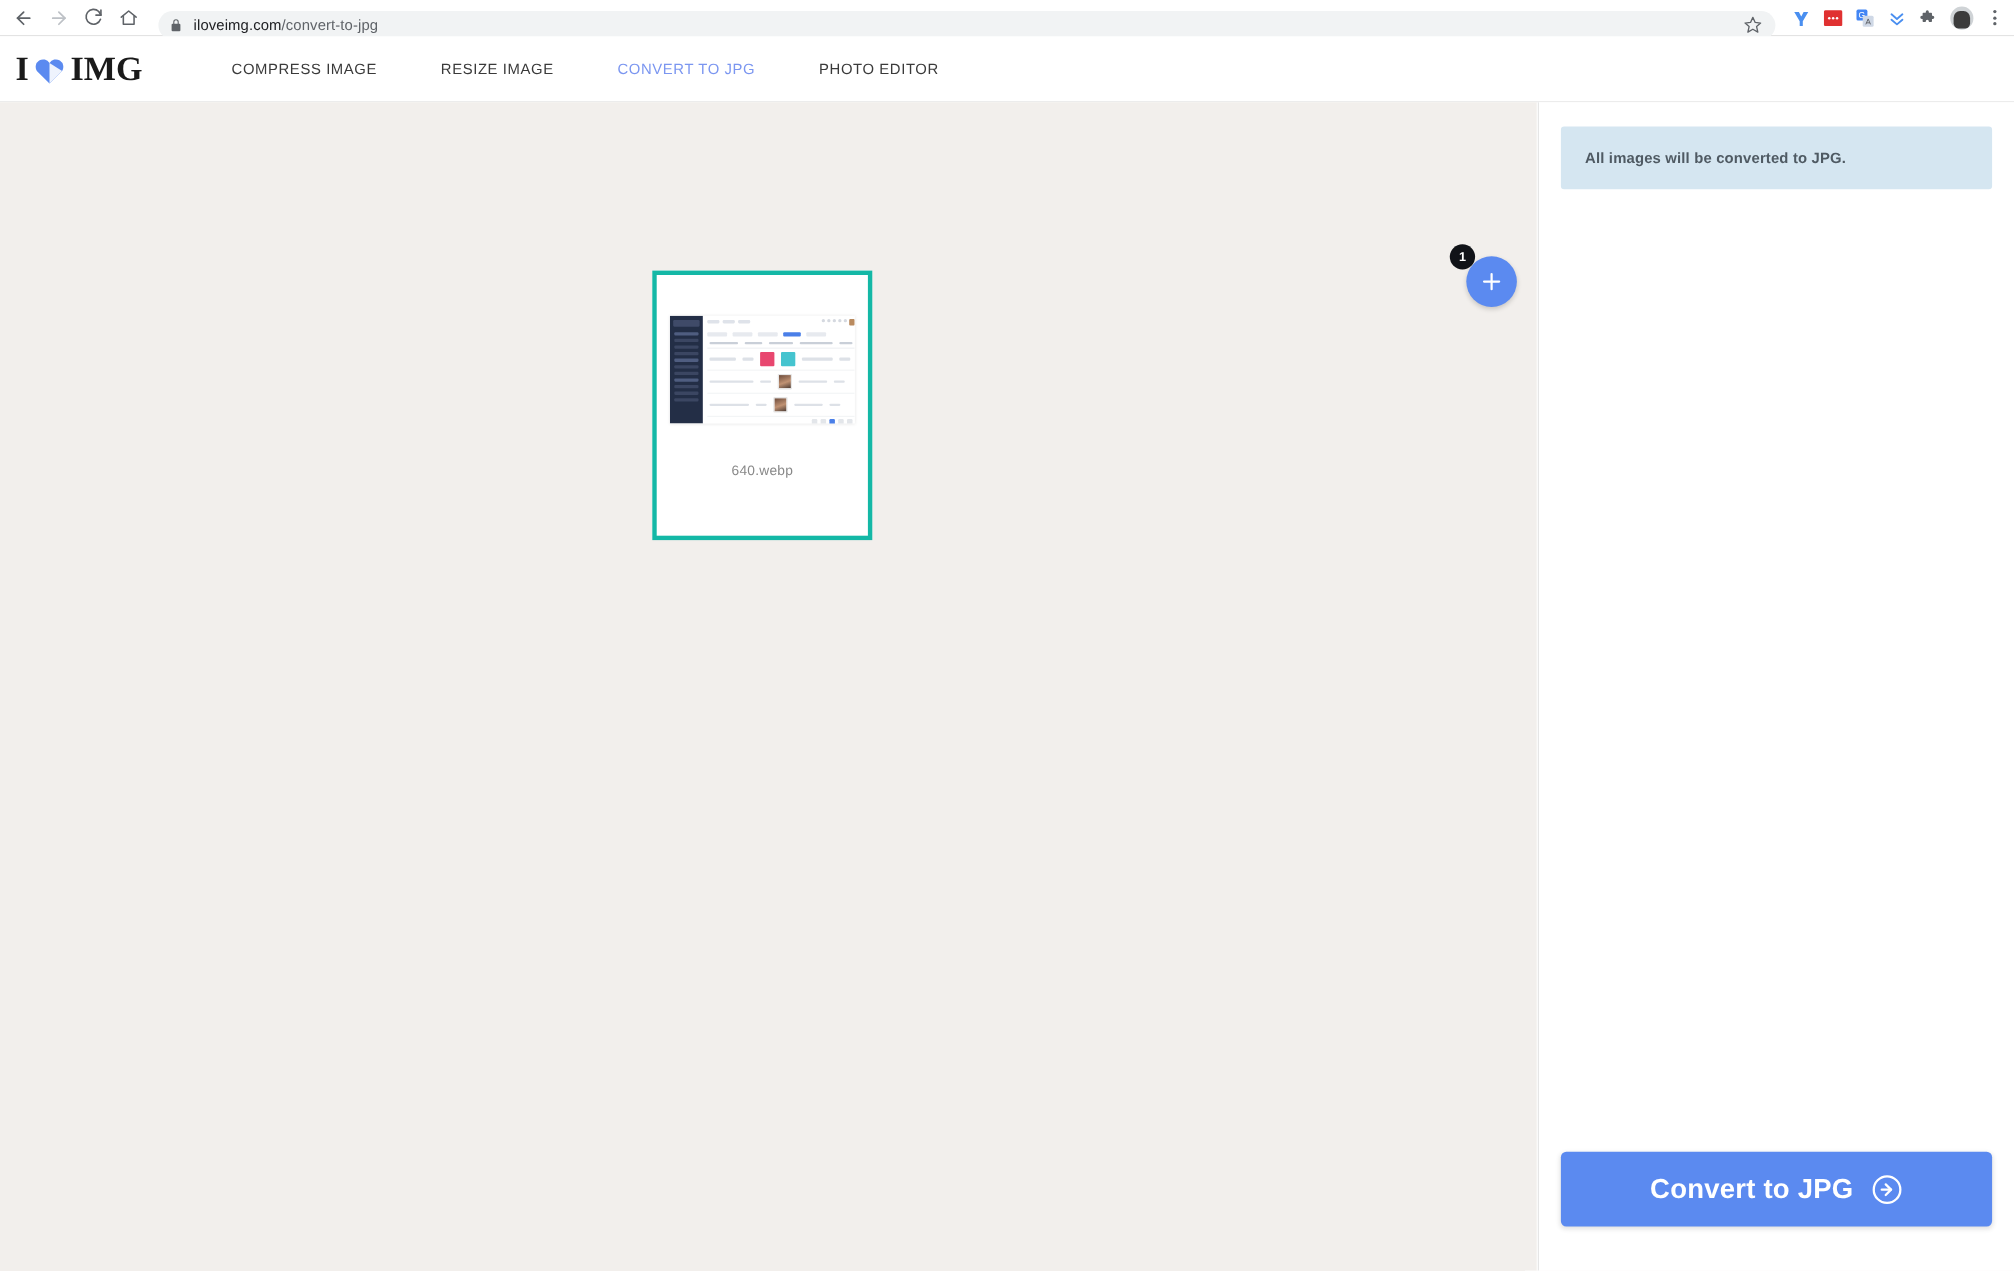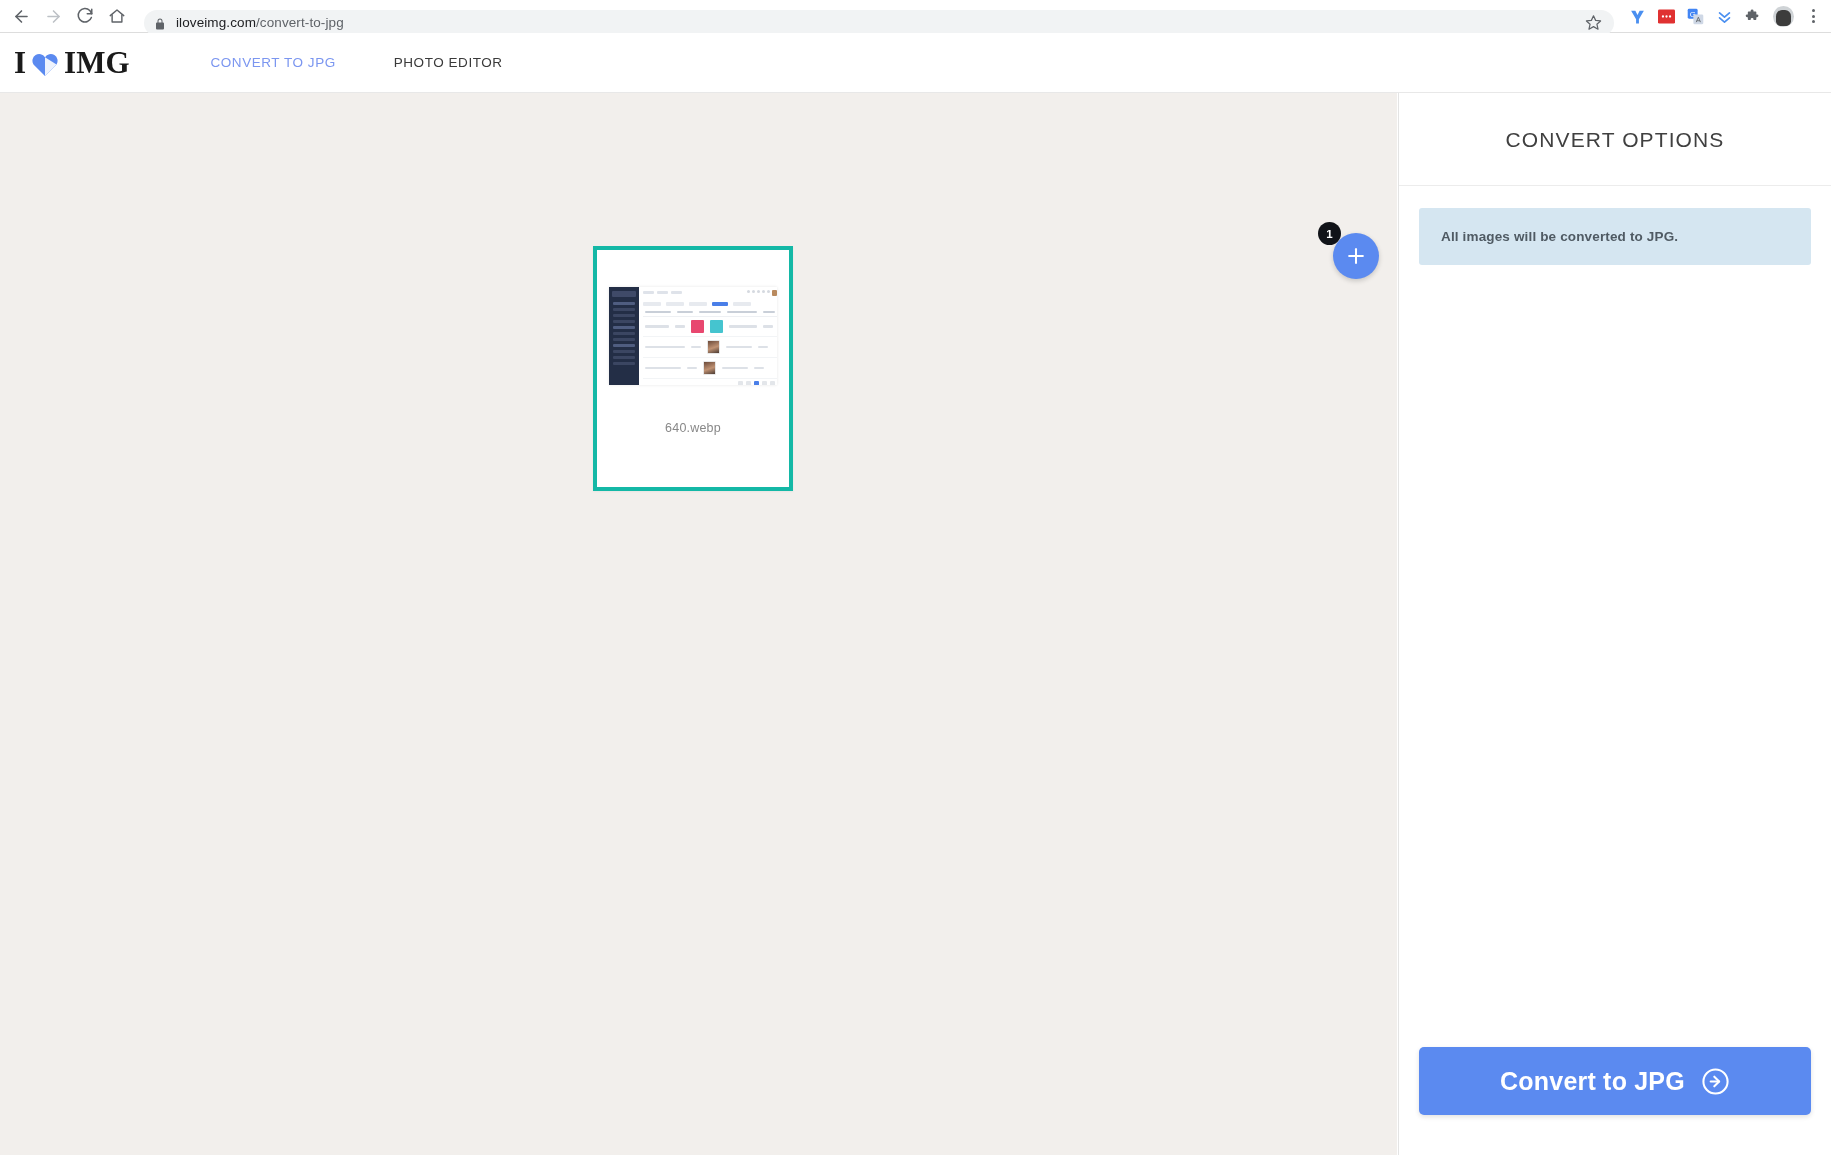--- a/index.html
+++ b/index.html
@@ -346,20 +346,22 @@
     <span class="heart">
       <svg width="28" height="26" viewBox="0 0 28 26">
         <path d="M14 24 L2.5 12.5 A6.4 6.4 0 0 1 14 5.2 A6.4 6.4 0 0 1 25.5 12.5 Z" fill="#5b8af0"></path>
         <path d="M14 5.2 L25.5 12.5 L14 24 Z" fill="#eef3fd"></path>
       </svg>
     </span>
     <span>IMG</span>
   </div>
 
   <nav class="main-nav">
+    <a class="nav-item">COMPRESS IMAGE</a>
+    <a class="nav-item">RESIZE IMAGE</a>
     <a class="nav-item active">CONVERT TO JPG</a>
     <a class="nav-item">PHOTO EDITOR</a>
   </nav>
 
 </div>
 
 <div class="workspace">
 
   <div class="file-card">
     <div class="thumb-wrap">
@@ -449,21 +451,20 @@
     <span>
       <svg width="22" height="22" viewBox="0 0 24 24" fill="none" stroke="#ffffff" stroke-width="2.2" stroke-linecap="round">
           <line x1="12" y1="4.5" x2="12" y2="19.5"></line>
           <line x1="4.5" y1="12" x2="19.5" y2="12"></line>
         </svg>
     </span>
   </div>
 </div>
 
 <div class="side-panel">
-  <div class="panel-title">CONVERT OPTIONS</div>
   <div class="panel-body">
     <div class="info-box">All images will be converted to JPG.</div>
   </div>
   <div class="panel-footer">
     <button class="convert-btn">
       <span>Convert to JPG</span>
       <span>
         <svg width="29" height="29" viewBox="0 0 24 24" fill="none" stroke="#ffffff" stroke-width="1.7" stroke-linecap="round" stroke-linejoin="round">
             <circle cx="12" cy="12" r="10"></circle>
             <polyline points="11 8 15 12 11 16"></polyline>

